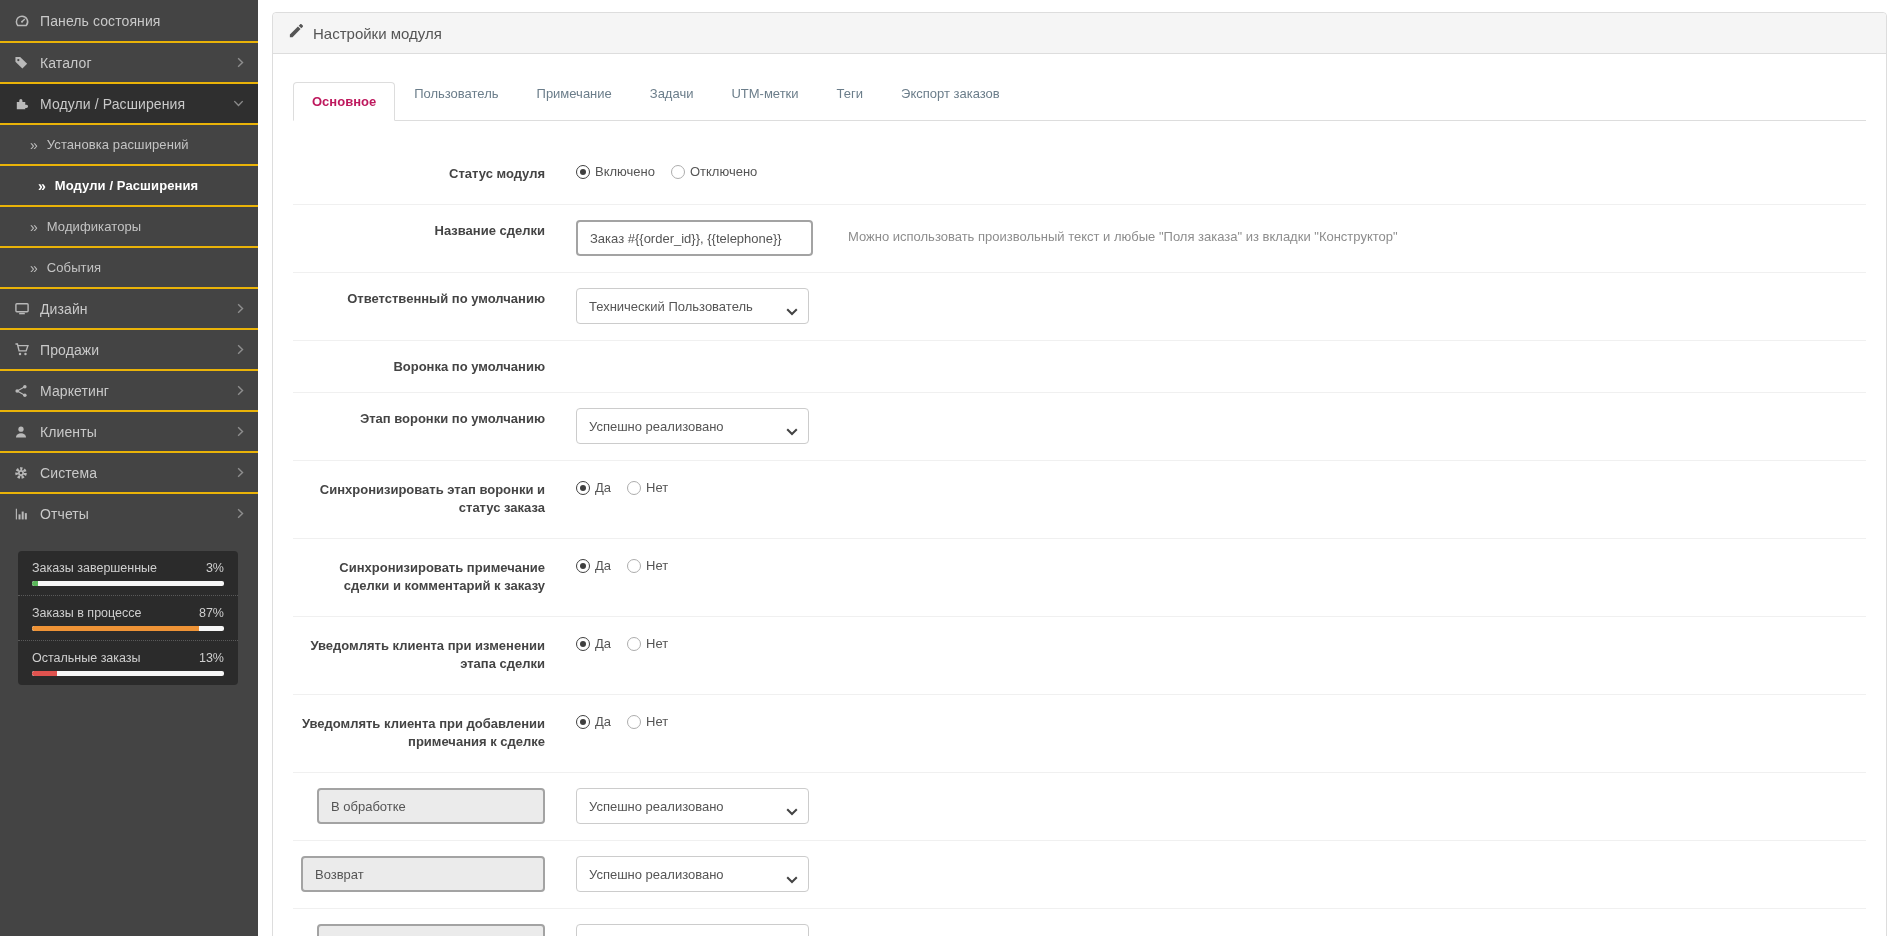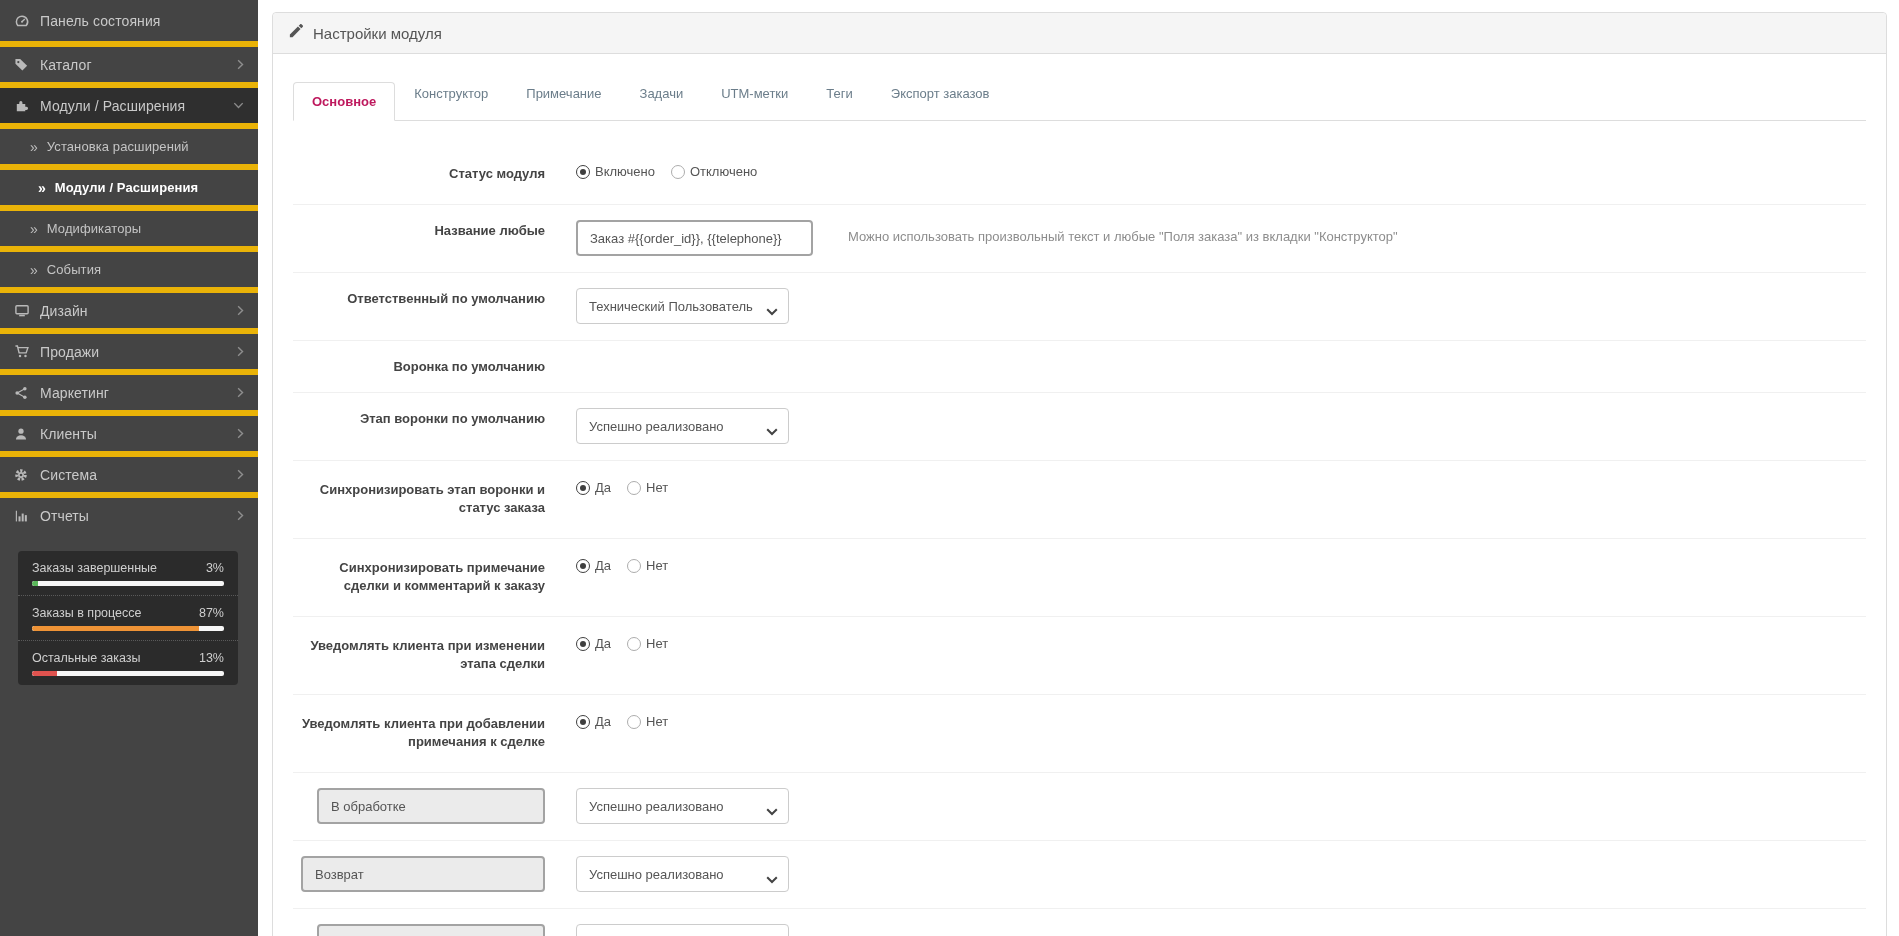--- a/index.html
+++ b/index.html
@@ -3,21 +3,21 @@
 <meta charset="utf-8">
 <style>
   * { margin:0; padding:0; box-sizing:border-box; }
   html,body { width:1899px; height:936px; overflow:hidden; background:#fff;
     font-family:"Liberation Sans","DejaVu Sans",sans-serif; }
 
   
   .sidebar { position:absolute; left:0; top:0; width:258px; height:936px;
     background:#444444; overflow:hidden; }
   .menu-item { display:flex; align-items:center; height:41px; padding:0 14px;
-    color:#c9c9c9; font-size:14px; cursor:pointer; border-top:6px solid #eab308; }
+    color:#c9c9c9; font-size:14px; cursor:pointer; border-top:2px solid #eab308; }
   .menu-item:first-child { border-top:none; }
   .menu-item .mi-icon { width:26px; display:inline-flex; align-items:center; }
   .menu-item .mi-label { flex:1; letter-spacing:.1px; }
   .menu-item .mi-chevron { display:inline-flex; opacity:.85; }
   .menu-item.parent-open { background:#2f2f2f; }
   .menu-item.sub { padding-left:30px; font-size:13px; color:#c4c4c4; }
   .menu-item.sub .marker { color:#bdbdbd; font-size:14px; margin-right:9px; }
   .menu-item.sub.active { color:#ffffff; font-weight:bold; padding-left:38px; }
   .menu-item.sub.active .marker { color:#fff; }
 
@@ -52,21 +52,21 @@
   .label-col { width:252px; text-align:right; font-size:13px; font-weight:bold;
     color:#444; line-height:18px; padding-top:2px; }
   .control-col { margin-left:31px; display:flex; align-items:center; }
   .hint { margin-left:35px; font-size:13px; color:#8d8d8d; padding-top:9px; }
 
   .text-input { width:237px; height:36px; border:2px solid #a3a3a3; border-radius:4px;
     padding:0 12px; font-size:13px; color:#555; background:#fff;
     font-family:"Liberation Sans","DejaVu Sans",sans-serif; }
   .text-input.disabled { background:#ebebeb; color:#555; cursor:default; }
 
-  .select-box { position:relative; width:213px; height:36px; border:1px solid #ccc;
+  .select-box { position:relative; width:233px; height:36px; border:1px solid #ccc;
     border-radius:4px; background:#fff; display:flex; align-items:center;
     padding:0 30px 0 12px; cursor:pointer; }
   .select-value { font-size:13px; color:#555; white-space:nowrap; overflow:hidden; }
   .select-box .chev { position:absolute; right:10px; top:13px; }
 
   .radio-group { display:flex; align-items:center; padding-top:1px; }
   .radio-opt { display:flex; align-items:center; margin-right:16px; cursor:pointer; }
   .radio-circle { width:14px; height:14px; border-radius:50%;
     border:1px solid #adadad; background:#fff; position:relative; }
   .radio-opt.checked .radio-circle { border-color:#3f3f3f; }
@@ -262,21 +262,21 @@
       <span>
         <svg width="15" height="15" viewBox="0 0 16 16">
             <path d="M2 11.2 10.6 2.6l2.8 2.8L4.8 14H2v-2.8z M11.4 1.8 12.8.4c.5-.5 1.3-.5 1.8 0l1 1c.5.5.5 1.3 0 1.8l-1.4 1.4-2.8-2.8z" fill="#555"></path>
           </svg>
       </span>
       <span>Настройки модуля</span>
     </div>
     <div class="panel-body">
       <div class="tabs" id="tabs">
           <div class="tab active">Основное</div>
-          <div class="tab">Конструктор</div>
+          <div class="tab">Пользователь</div>
           <div class="tab">Примечание</div>
           <div class="tab">Задачи</div>
           <div class="tab">UTM-метки</div>
           <div class="tab">Теги</div>
           <div class="tab">Экспорт заказов</div>
         </div>
       <form id="form-rows">
           <div class="form-row radio-row">
             <label class="label-col">Статус модуля</label>
             <div class="control-col">
@@ -286,21 +286,21 @@
                   <span class="radio-text">Включено</span>
                 </label>
                 <label class="radio-opt">
                   <span class="radio-circle"></span>
                   <span class="radio-text">Отключено</span>
                 </label>
               </div>
             </div>
           </div>
           <div class="form-row">
-            <label class="label-col">Название любые</label>
+            <label class="label-col">Название сделки</label>
             <div class="control-col">
               <input class="text-input" type="text" value="Заказ #{{order_id}}, {{telephone}}" style="">
             </div>
             <div class="hint">Можно использовать произвольный текст и любые "Поля заказа" из вкладки "Конструктор"</div>
           </div>
           <div class="form-row">
             <label class="label-col">Ответственный по умолчанию</label>
             <div class="control-col">
               <div class="select-box">
                 <span class="select-value">Технический Пользователь</span>

